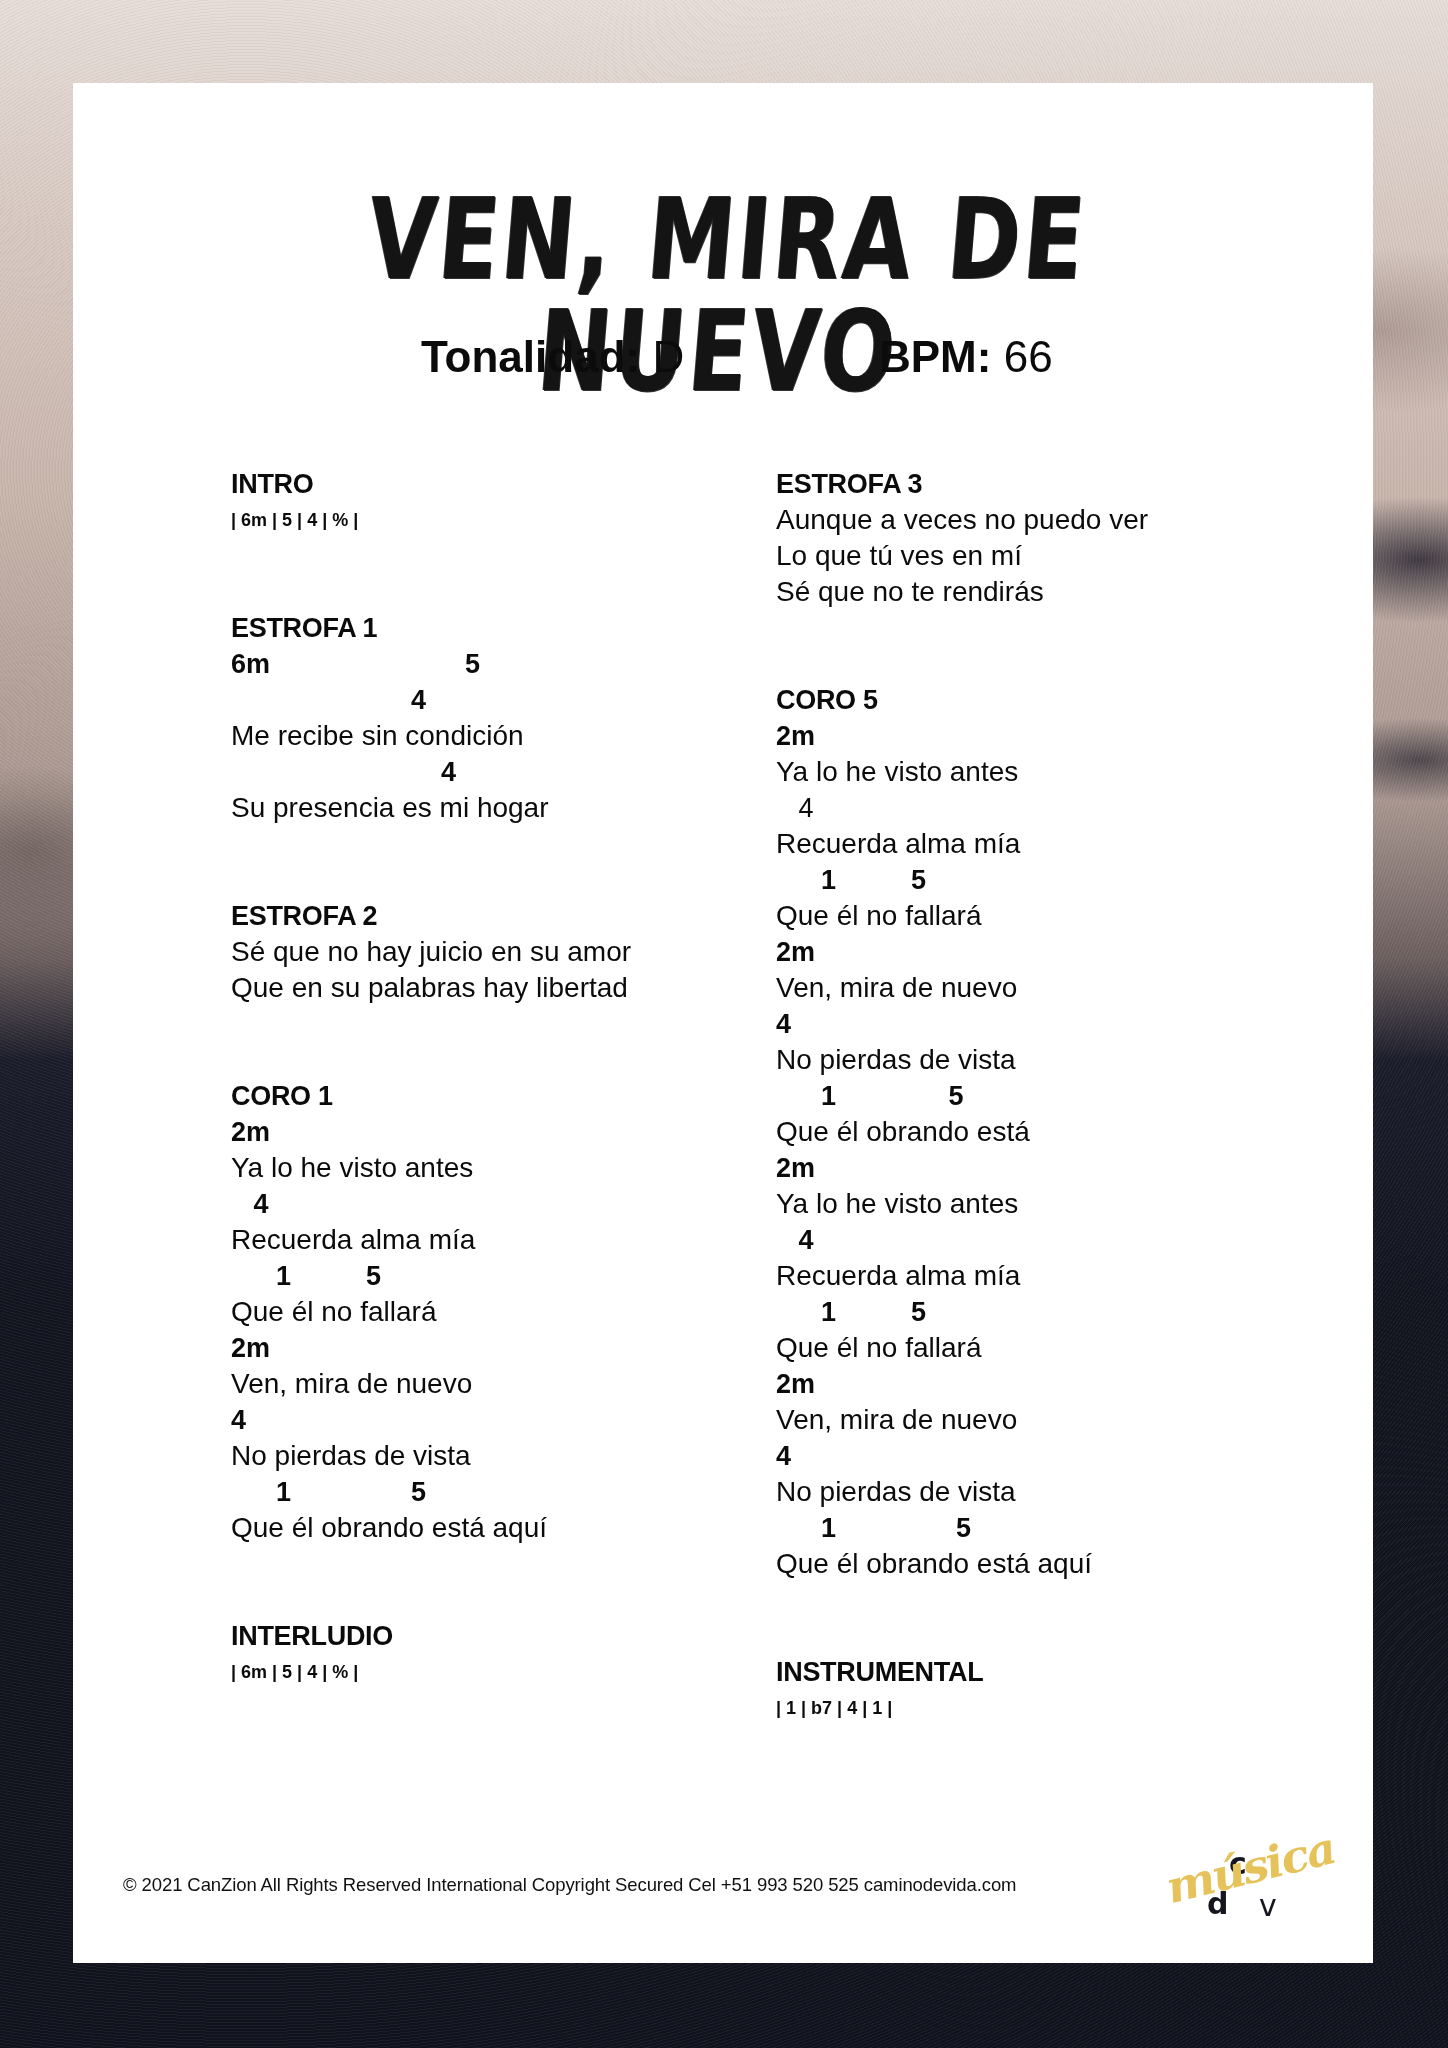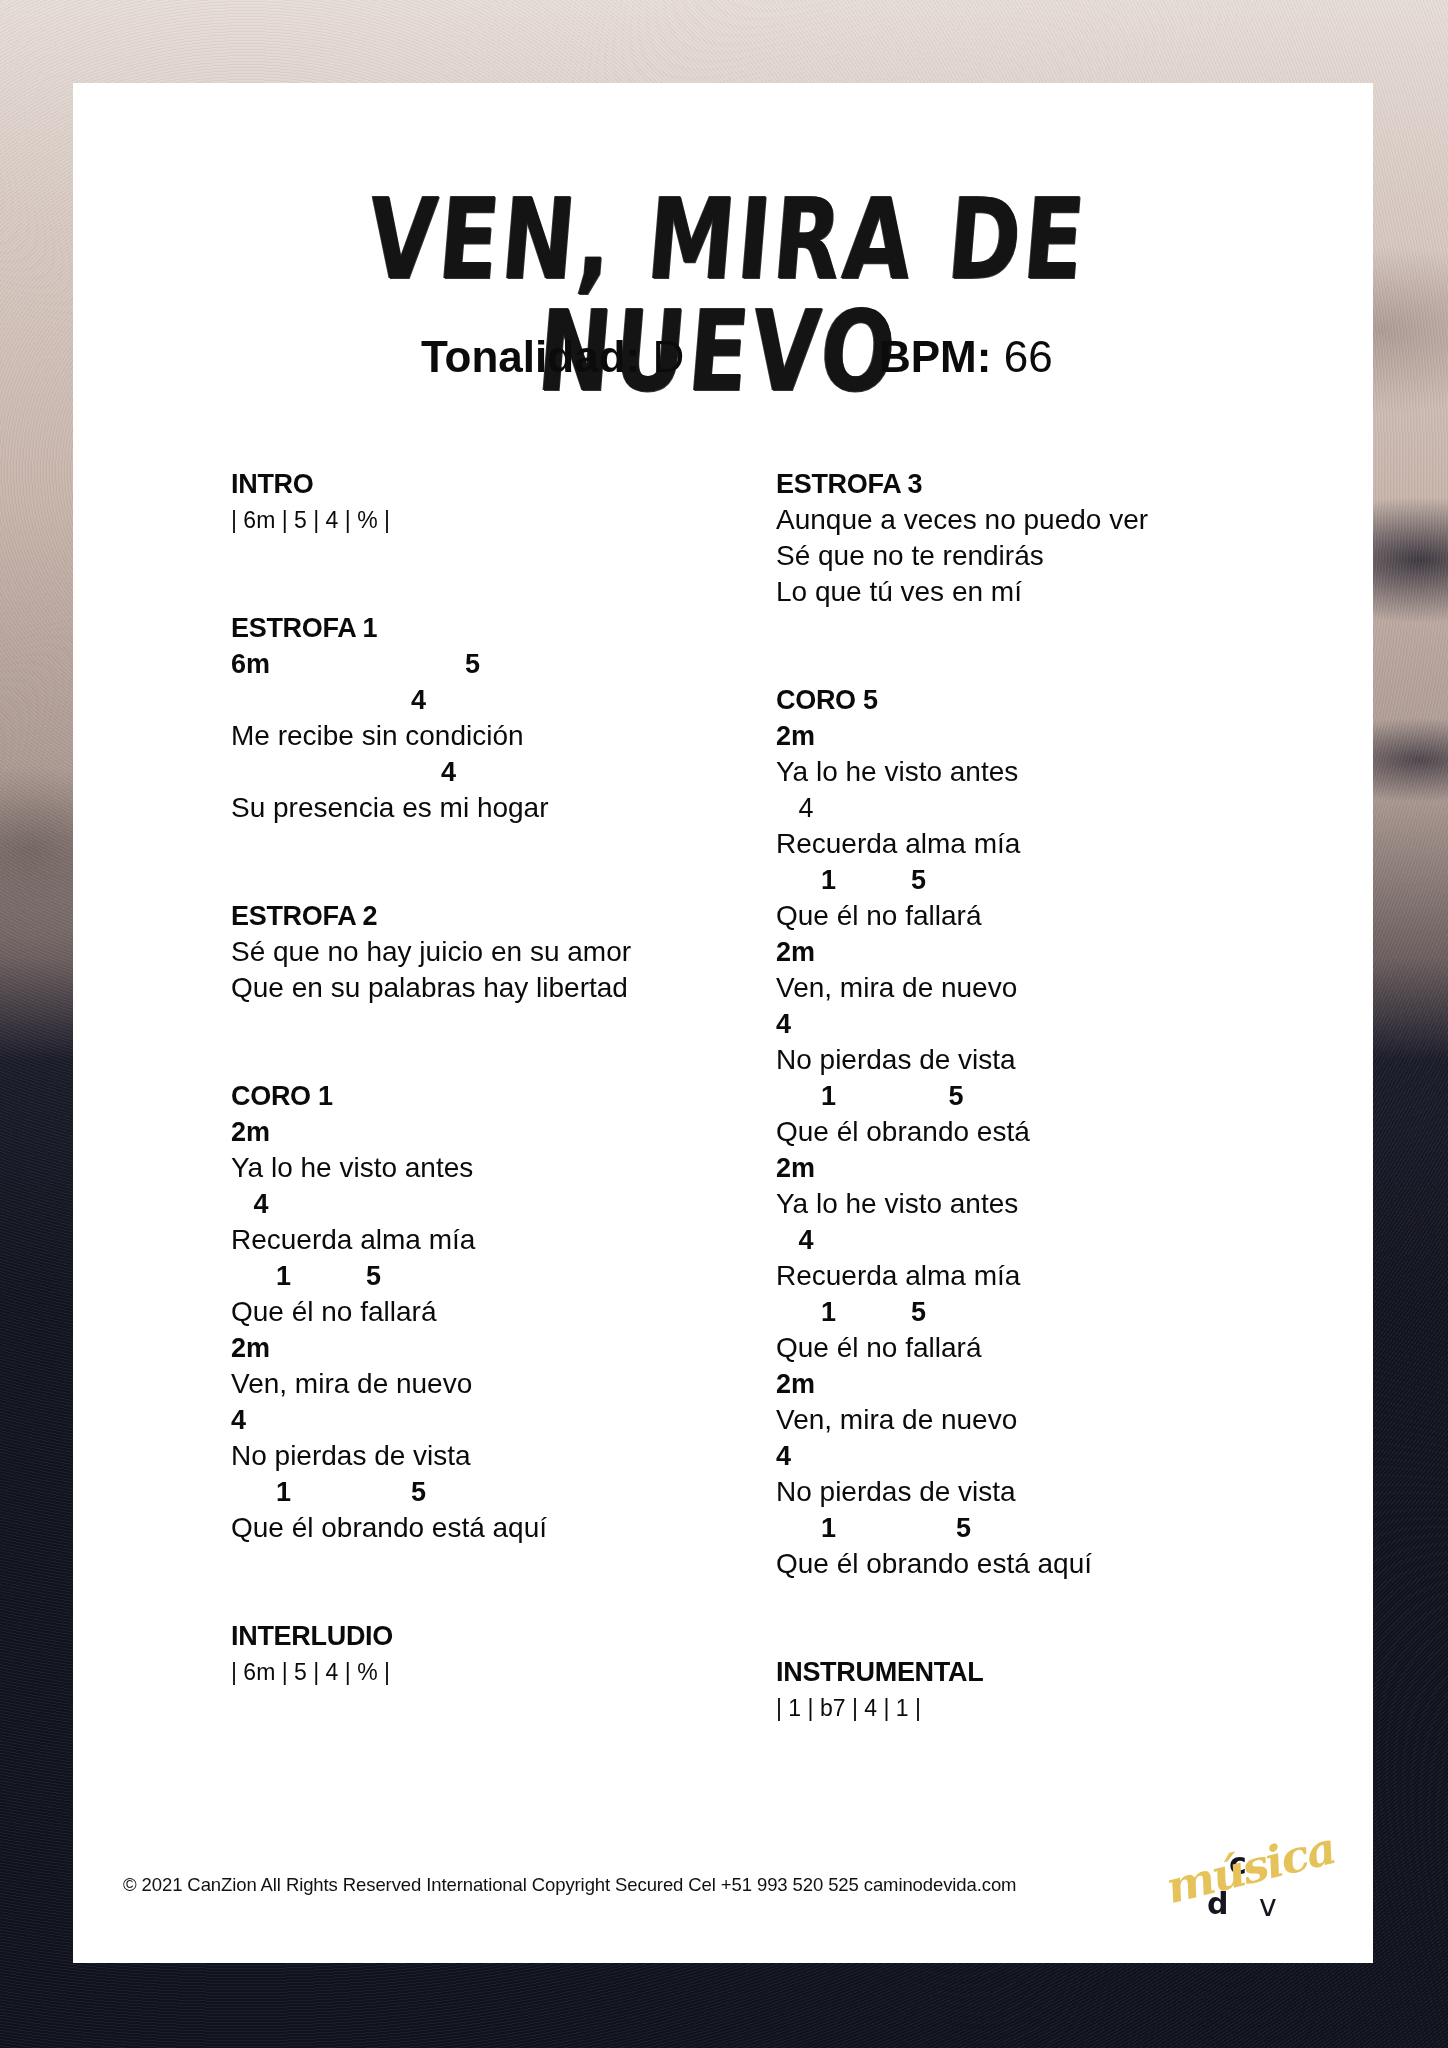--- a/index.html
+++ b/index.html
@@ -70,21 +70,21 @@
       letter-spacing: -0.3px;
     }
     .line {
       font-size: 28px;
       line-height: 36px;
       height: 36px;
       white-space: pre;
     }
     .line.chord { font-weight: bold; font-size: 27px; }
     .line.chord.light { font-weight: normal; }
-    .line.prog { font-weight: normal; font-size: 23px; }
+    .line.prog { font-weight: bold; font-size: 18px; }
 
     .footer {
       position: absolute;
       left: 50px; top: 1793px;
       font-size: 18.5px;
       line-height: 1;
       color: #111;
       white-space: nowrap;
       letter-spacing: -0.1px;
       text-align: center;
@@ -171,22 +171,22 @@
       </div>
       <div class="section">
         <div class="sec-title">INTERLUDIO</div>
         <div class="line prog">| 6m | 5 | 4 | % |</div>
       </div>
     </div>
   <div class="col col-right">
       <div class="section">
         <div class="sec-title">ESTROFA 3</div>
         <div class="line">Aunque a veces no puedo ver</div>
+        <div class="line">Lo que tú ves en mí</div>
         <div class="line">Sé que no te rendirás</div>
-        <div class="line">Lo que tú ves en mí</div>
       </div>
       <div class="section">
         <div class="sec-title">CORO 5</div>
         <div class="line chord">2m</div>
         <div class="line">Ya lo he visto antes</div>
         <div class="line chord light">   4</div>
         <div class="line">Recuerda alma mía</div>
         <div class="line chord">      1          5</div>
         <div class="line">Que él no fallará</div>
         <div class="line chord">2m</div>

